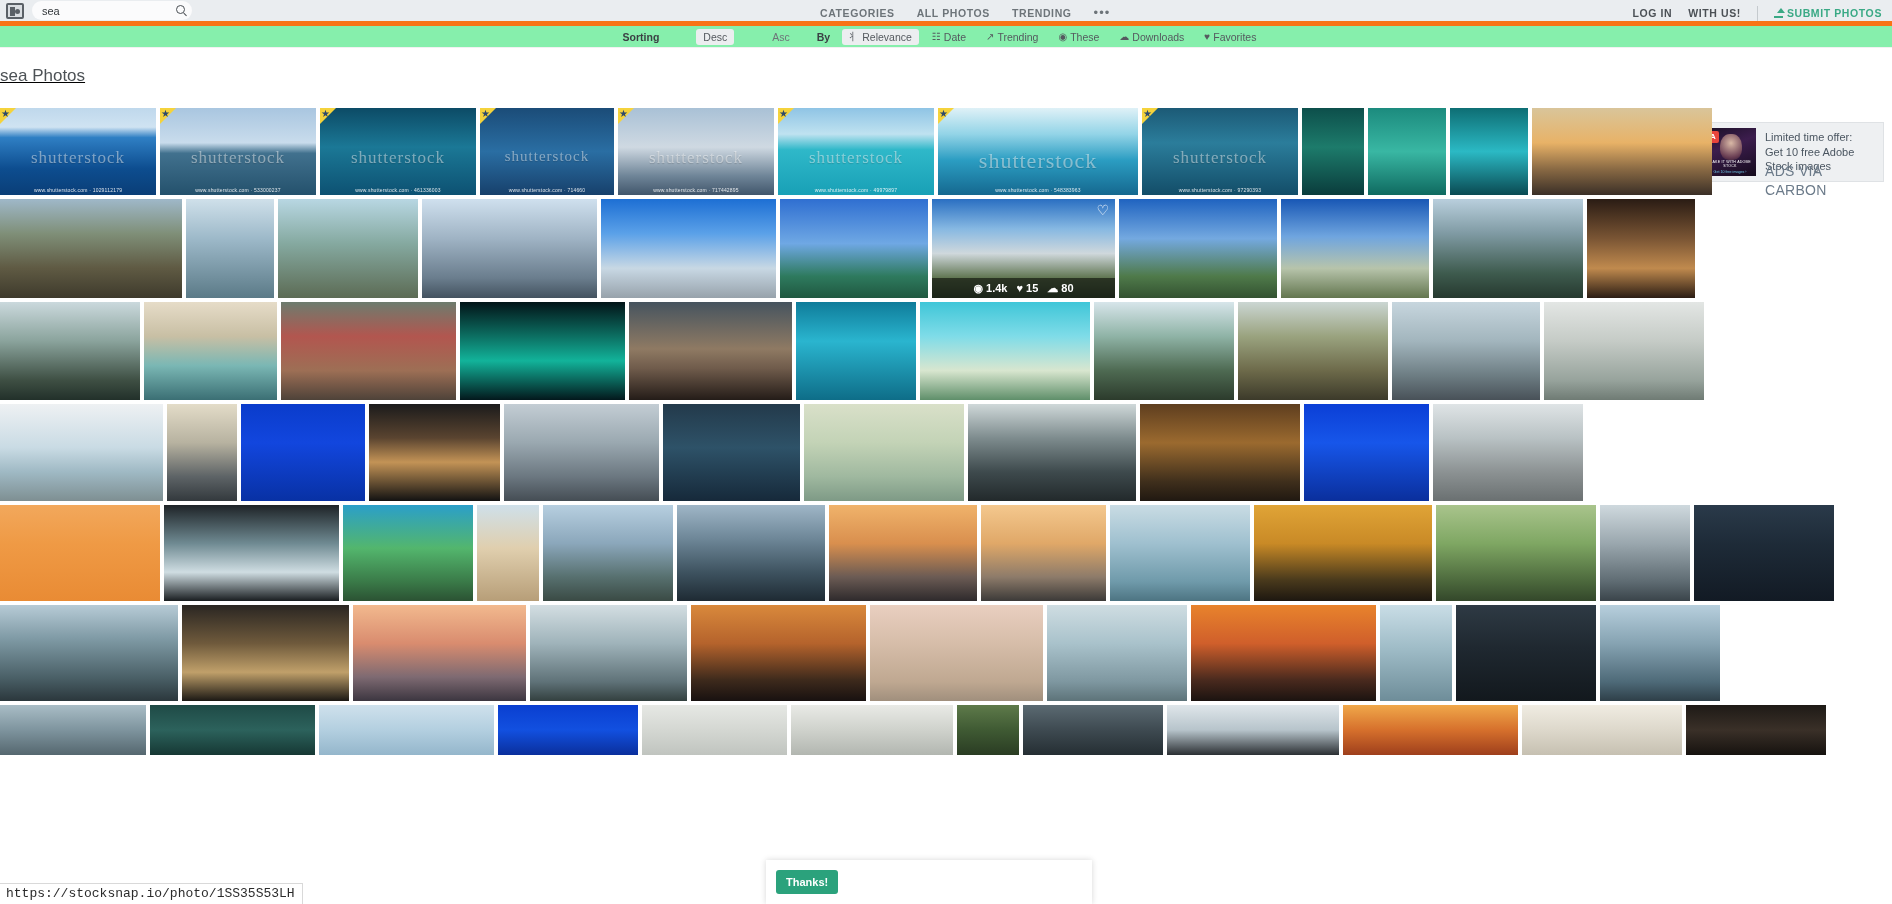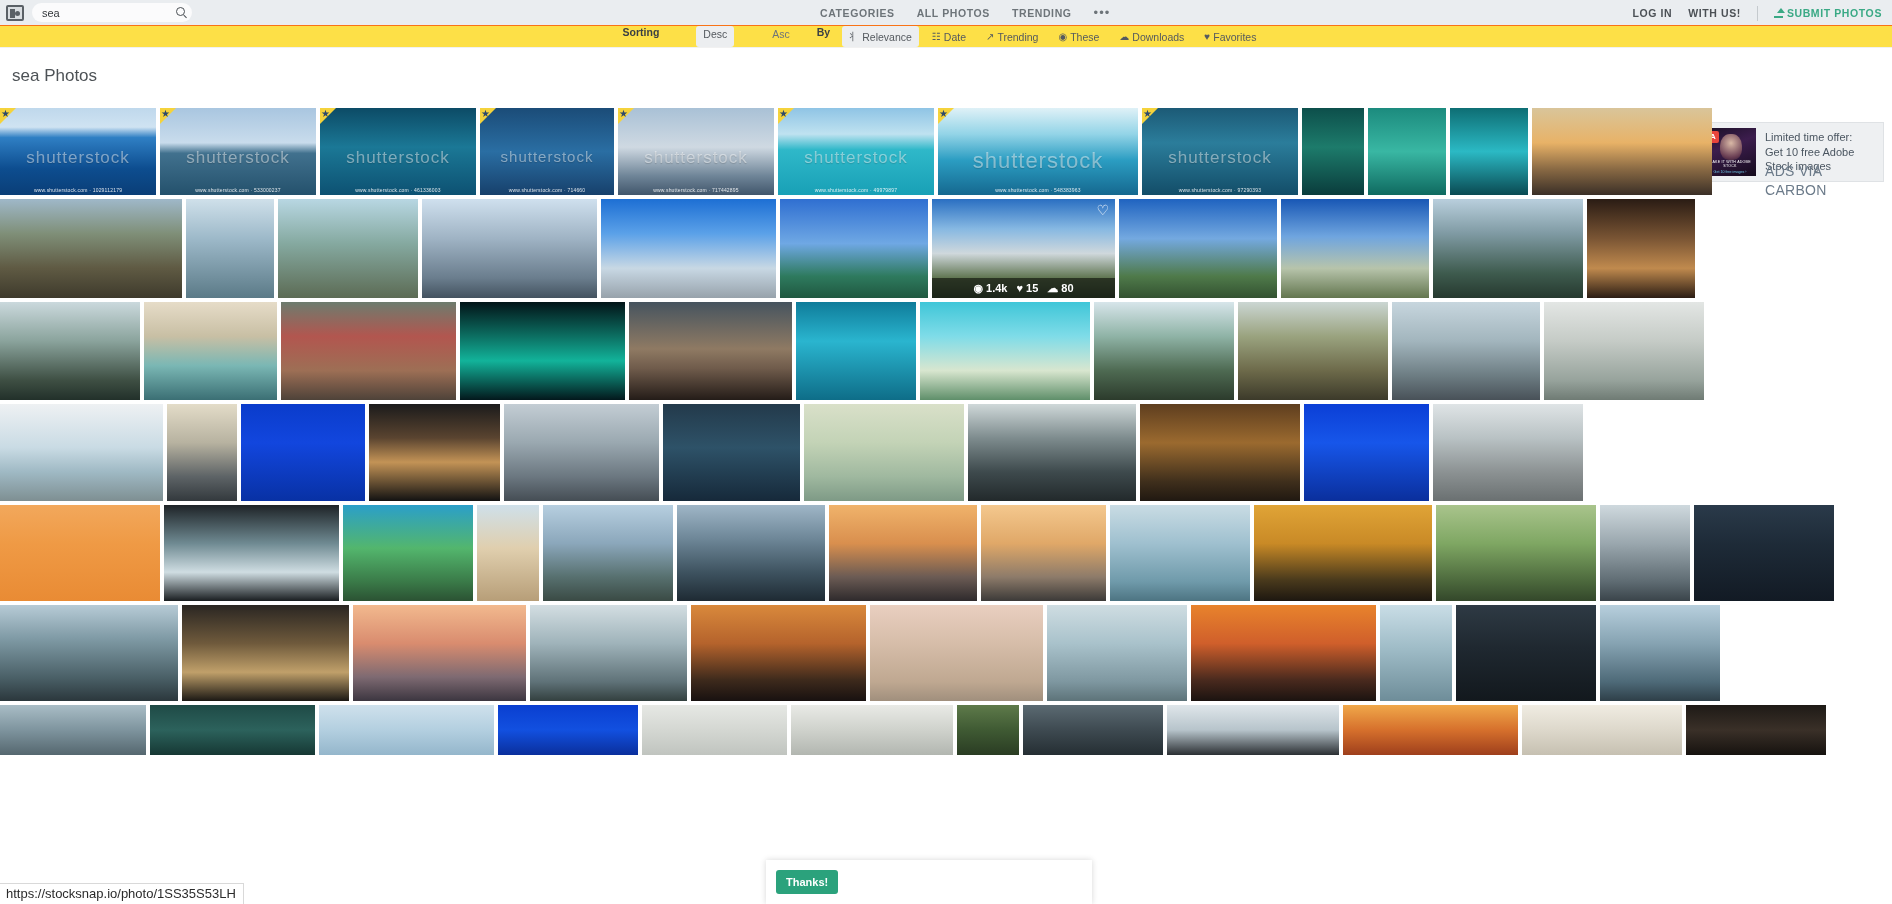--- a/index.html
+++ b/index.html
@@ -10,21 +10,21 @@
     background: #ffffff;
     font-family: "Liberation Sans", sans-serif;
     -webkit-font-smoothing: antialiased;
   }
 
   
   #topbar {
     position: relative;
     height: 26px;
     background: #eaedf0;
-    border-bottom: 1px solid #f97316;
+    border-bottom: 5px solid #f97316;
     display: flex;
     align-items: center;
     padding: 0 10px 0 6px;
   }
   #logo {
     width: 18px; height: 16px;
     border: 2px solid #5a6066;
     border-radius: 2px;
     background: #d9dde1;
     position: relative;
@@ -125,22 +125,23 @@
     border-bottom: 5px solid #3aa985;
   }
   .upico::after {
     content: ""; position: absolute; left: 0; bottom: 0;
     width: 9px; height: 2px; background: #3aa985;
   }
 
   
   #sortbar {
     height: 22px;
-    background: #fde047;
+    background: #86efac;
     display: flex;
+    align-items: center;
     justify-content: center;
     gap: 0;
     font-size: 10.5px;
     color: #555b60;
     border-bottom: 1px solid #f1f1f1;
   }
   #sortbar .lbl { font-weight: bold; color: #3b4044; margin-right: 10px; }
   #sortbar .pill {
     padding: 2px 7px; border-radius: 3px; margin-right: 4px;
     color: #6e7479; cursor: pointer; margin-left: 27px;
@@ -151,22 +152,23 @@
     padding: 2px 7px; border-radius: 3px; margin-right: 6px;
     display: flex; align-items: center; gap: 3px;
     color: #555a5f; cursor: pointer; white-space: nowrap;
   }
   #sortbar .opt.active { background: #eceef0; }
   #sortbar .ic { font-size: 10px; line-height: 1; }
 
   
   #header {
     position: relative;
-    padding: 18px 0 10px 12px;
+    padding: 18px 0 10px 0;
     background: #fff;
+    text-decoration: underline;
   }
   #pagetitle {
     font-size: 17px; color: #4d5256; font-weight: normal;
     margin: 0 0 12px 0;
   }
   #pagedesc {
     font-size: 11.5px; color: #5b6065; margin: 0 0 13px 0;
   }
   #resultcount {
     font-size: 11px; color: #62676c; margin: 0;
@@ -243,20 +245,21 @@
     position: absolute; left: 1px; top: 0px;
     color: #2e4a6b; font-size: 10px; z-index: 4; line-height: 11px;
   }
   .wm {
     position: absolute; left: 0; right: 0; top: 46%;
     text-align: center;
     color: rgba(255,255,255,.45);
     font-size: 17px; letter-spacing: 1px;
     z-index: 2; pointer-events: none;
     text-shadow: 0 1px 1px rgba(0,0,0,.15);
+    font-family: Liberation Serif, serif;
   }
   .wmcap {
     position: absolute; left: 0; right: 0; bottom: 2px;
     text-align: center;
     font-size: 5px; color: rgba(255,255,255,.85);
     z-index: 2; letter-spacing: .2px;
   }
   .heart-ico {
     position: absolute; right: 6px; top: 4px;
     color: rgba(255,255,255,.92);
@@ -299,21 +302,21 @@
   
   #statusurl {
     position: fixed;
     left: 0; bottom: 0;
     background: #ffffff;
     border: 1px solid #d9d9d9;
     border-left: 0; border-bottom: 0;
     font-size: 13px; color: #2b2b2b;
     padding: 2px 7px 3px 6px;
     z-index: 50;
-    font-family: Liberation Sans, sans-serif;
+    font-family: Liberation Mono, monospace;
   }
 </style>
 </head>
 <body>
 
 <div id="topbar">
   <div id="logo"></div>
   <div id="searchwrap">
     <input id="searchinput" type="text" placeholder="Search photos" value="sea" style="">
     <span class="mag"></span>

